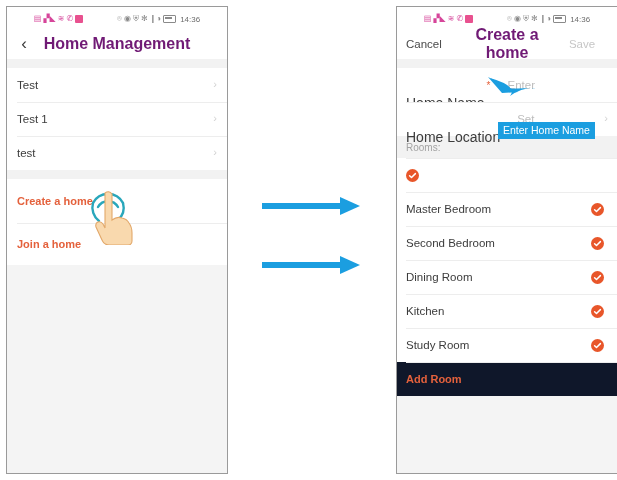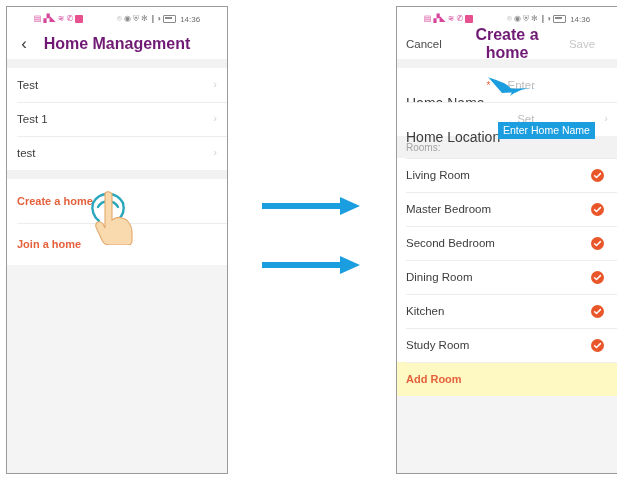--- a/index.html
+++ b/index.html
@@ -148,21 +148,21 @@
   .room-name { flex: 1; font-size: 11.5px; color: #3c3c3c; }
   .check-circle {
     width: 13px; height: 13px; border-radius: 50%;
     background: #e8562a;
     display: flex; align-items: center; justify-content: center;
     margin-right: 4px;
   }
   .check-circle svg { display: block; }
   .add-room-row {
     height: 34px; display: flex; align-items: center;
-    padding: 0 9px; box-sizing: border-box; background: #fef9c3;
+    padding: 0 9px; box-sizing: border-box; background: #0f172a;
     position: relative;
   }
   .add-room-row::before {
     content: ""; position: absolute; left: 9px; right: 0; top: 0;
     height: 1px; background: #ededed;
   }
   .add-room-label { font-size: 11px; font-weight: bold; color: #e4613c; }
 
   
   #callout {
@@ -316,21 +316,20 @@
         <span class="form-label">Home Location</span>
         <span class="form-value">Set</span>
         <span class="chev">›</span>
       </div>
     </div>
 
     <div class="section-head">Rooms:</div>
 
     <div class="list-block">
       <div class="room-row">
-        <span class="room-name">Living Room</span>
         <span class="check-circle">
           <svg width="9" height="9" viewBox="0 0 9 9">
               <path d="M1.6 4.7 L3.5 6.5 L7.4 2.6" stroke="#ffffff" stroke-width="1.5" fill="none" stroke-linecap="round" stroke-linejoin="round"></path>
             </svg>
         </span>
       </div>
       <div class="room-row">
         <span class="room-name">Master Bedroom</span>
         <span class="check-circle">
           <svg width="9" height="9" viewBox="0 0 9 9">

